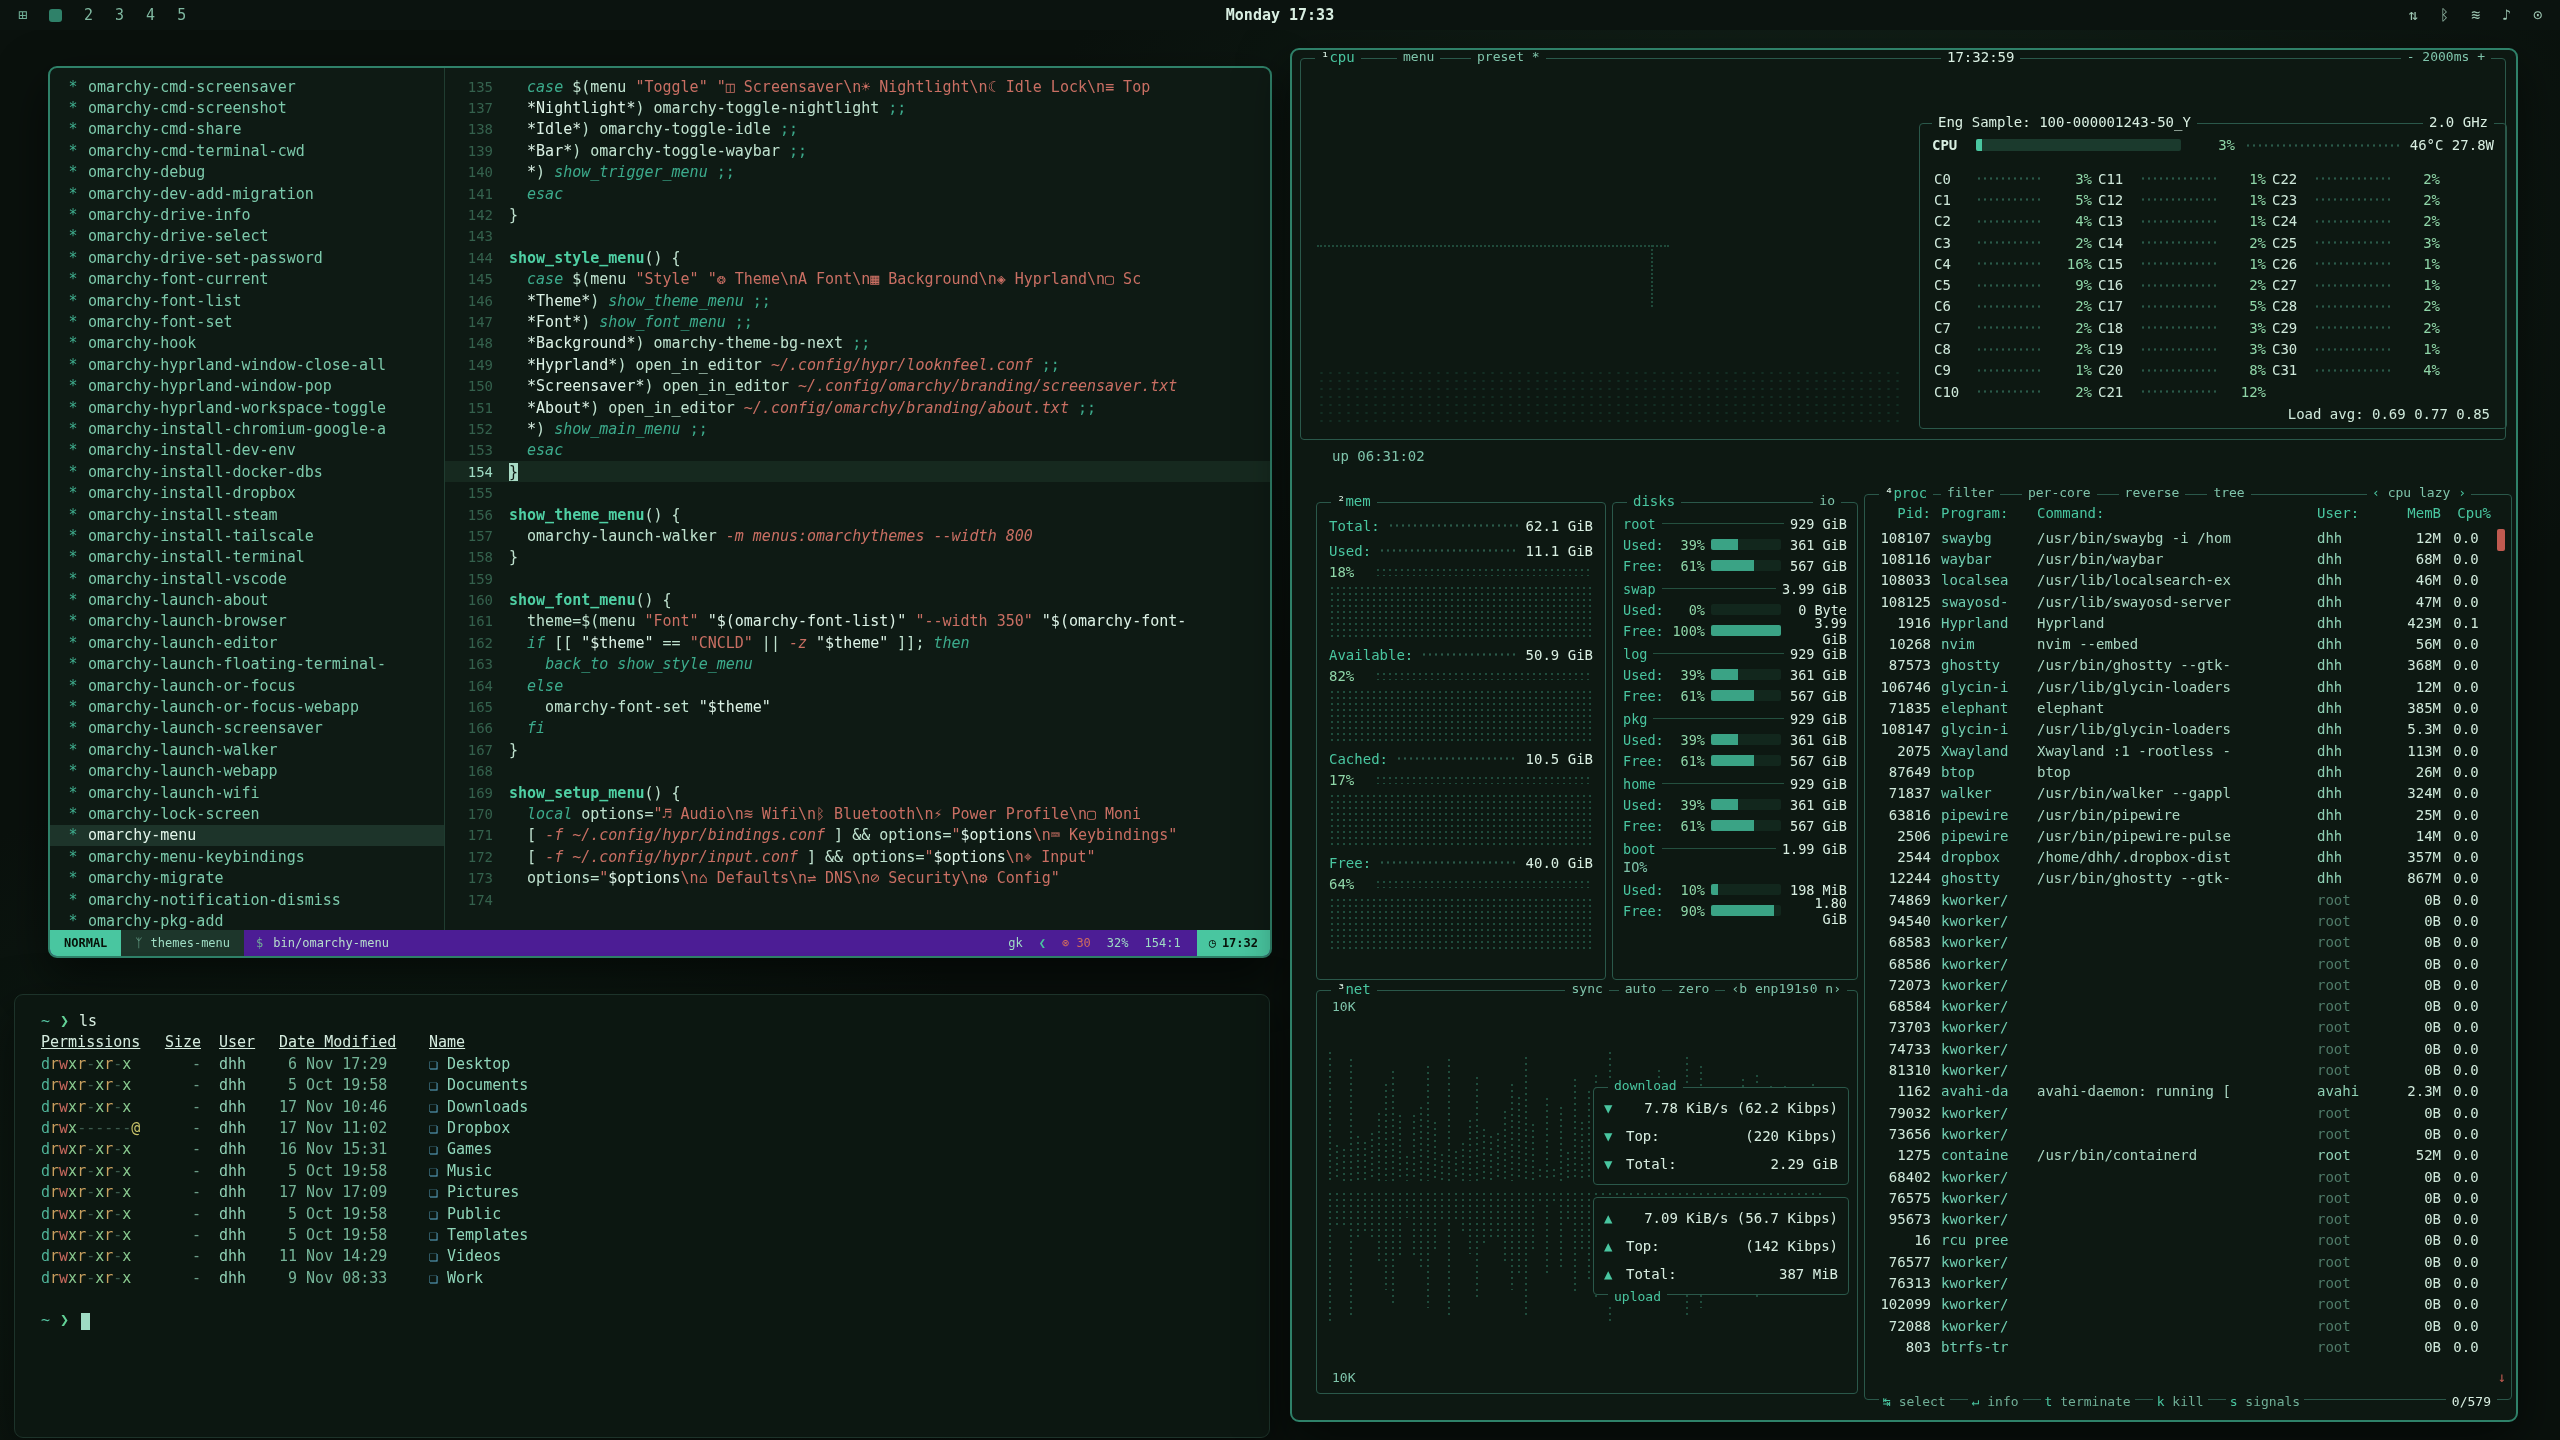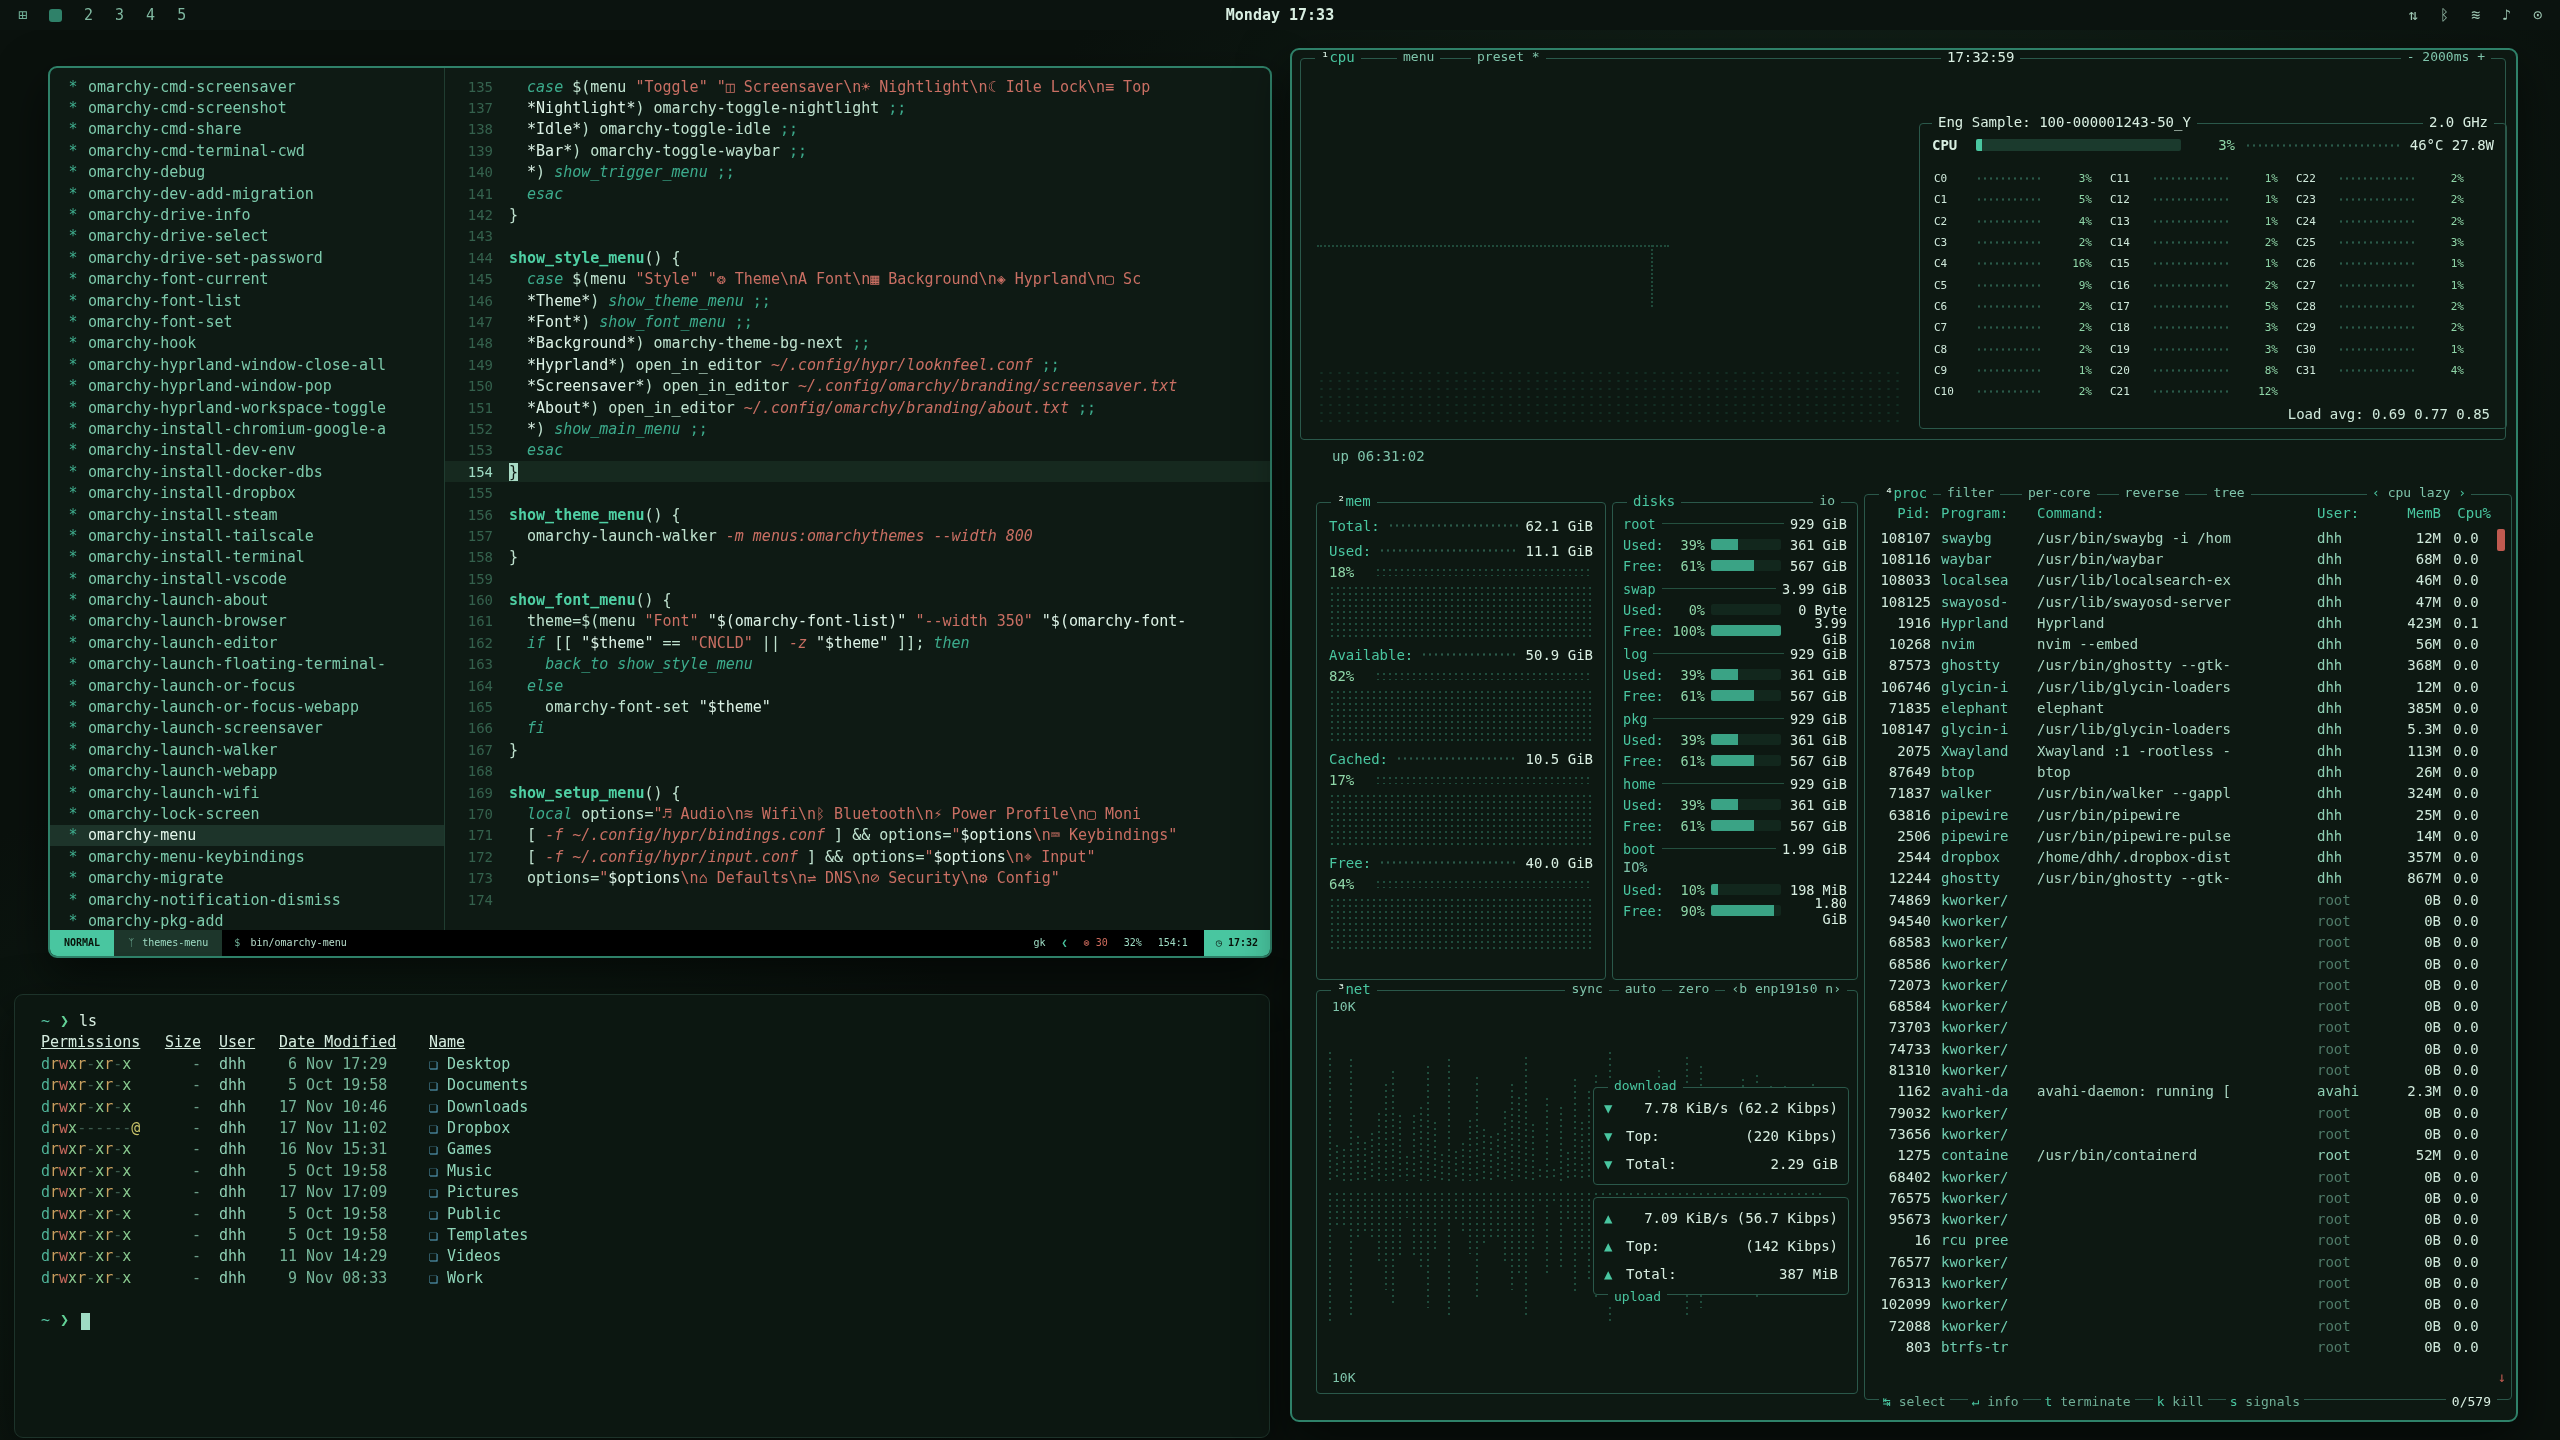--- a/index.html
+++ b/index.html
@@ -40,21 +40,21 @@
   .code-row.cur .lnum{color:#9fdcc4}
   .code-row.cur .lcontent .sy-p{background:#a9dcc6;color:#0e1a14}
   .sy-p{color:#bfe2cf}
   .sy-k{color:#3cab8c;font-style:italic}
   .sy-s{color:#c96f63}
   .sy-f{color:#4fd0a4;font-weight:bold}
   .sy-v{color:#dcf2e6}
   .sy-fn{color:#3cab8c;font-style:italic}
   .sy-r{color:#c96f63;font-style:italic}
   .sy-op{color:#3cab8c}
-  .statusbar{position:absolute;left:0;right:0;bottom:0;height:26px;background:#000000;display:flex;align-items:stretch;font-size:10px;line-height:26px}
+  .statusbar{position:absolute;left:0;right:0;bottom:0;height:26px;background:#4c1d95;display:flex;align-items:stretch;font-size:12px;line-height:26px}
   .sb-mode{background:#49c6a0;color:#081209;font-weight:bold;padding:0 14px}
   .sb-branch{background:#1d362b;color:#9fdcc4;padding:0 14px}
   .sb-branch .bico{margin-right:8px;color:#6fae96}
   .sb-file{padding:0 12px;color:#b9dfcd}
   .sb-file .dollar{color:#6fae96;margin-right:10px}
   .sb-right{margin-left:auto;display:flex;align-items:flex-end;gap:16px}
   .sb-tool{color:#9fdcc4}
   .sb-sep{color:#49c6a0}
   .sb-err{color:#d06c5e}
   .sb-pct,.sb-pos{color:#9fdcc4}
@@ -92,21 +92,21 @@
   #cpu-graph::after{content:"";position:absolute;left:57%;top:46%;height:62px;border-left:2px dotted #1f4a3a}
   .dots-faint{position:absolute;left:0;bottom:4px;width:100%;height:56px;background-image:radial-gradient(circle,#16382c 1px,transparent 1.3px);background-size:9px 8px;opacity:.7}
   #core-box{left:618px;top:64px;width:588px;height:306px}
   .cpurow{position:absolute;left:12px;right:12px;top:10px;height:22px;display:flex;align-items:center;font-size:14px}
   .cpurow .cl{color:#d9efe2;width:44px;font-weight:bold}
   .cpumeter{width:205px;height:12px;background:#1b3a2d;border-radius:2px;overflow:hidden;margin-right:10px}
   .cpumeter .fill{height:100%;background:#49c6a0}
   .cpurow .pct{width:44px;text-align:right;color:#8fd6a8}
   .cpurow .lead{flex:1;margin:0 10px}
   .cpurow .temp{color:#d9efe2}
-  #cores{position:absolute;left:14px;top:44px;width:560px;display:grid;grid-auto-flow:column;grid-template-rows:repeat(11,21.3px);grid-template-columns:158px 168px 168px;column-gap:18px;font-size:11px}
+  #cores{position:absolute;left:14px;top:44px;width:560px;display:grid;grid-auto-flow:column;grid-template-rows:repeat(11,21.3px);grid-template-columns:158px 168px 168px;column-gap:6px;font-size:14px}
   .core{display:flex;align-items:center}
   .core-name{width:40px;color:#cfe9db}
   .core .lead{flex:1;margin:0 8px 0 2px}
   .core-pct{width:40px;text-align:right;color:#8fd6a8}
   #load-avg{position:absolute;right:16px;bottom:6px;font-size:14px;color:#cfe9db}
   #uptime{position:absolute;left:40px;top:398px;font-size:14px;color:#7fc4ab}
 
   #mem-box{left:24px;top:452px;width:290px;height:478px}
   #mem-inner{position:absolute;left:12px;right:12px;top:12px;bottom:8px;font-size:14px;overflow:hidden}
   .mem-line{display:flex;align-items:center;height:21px}

